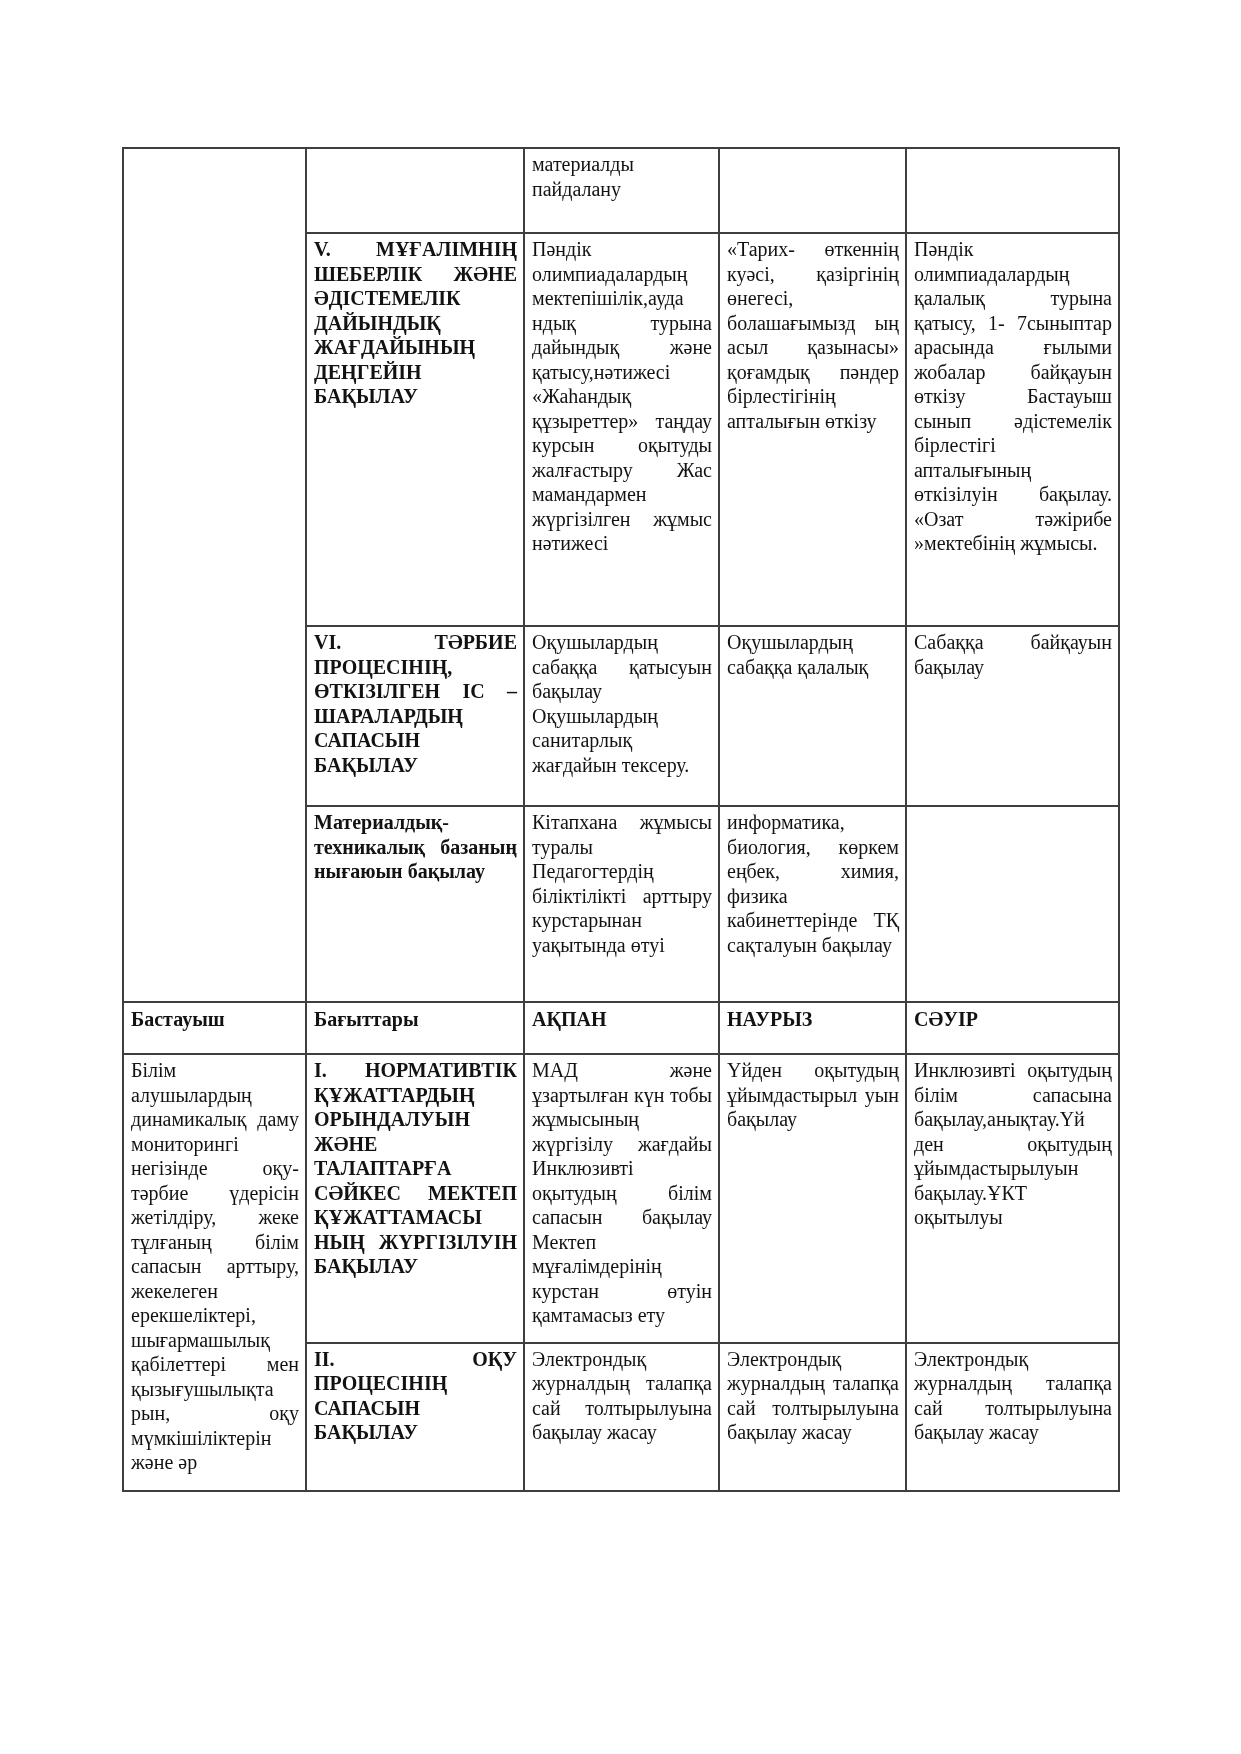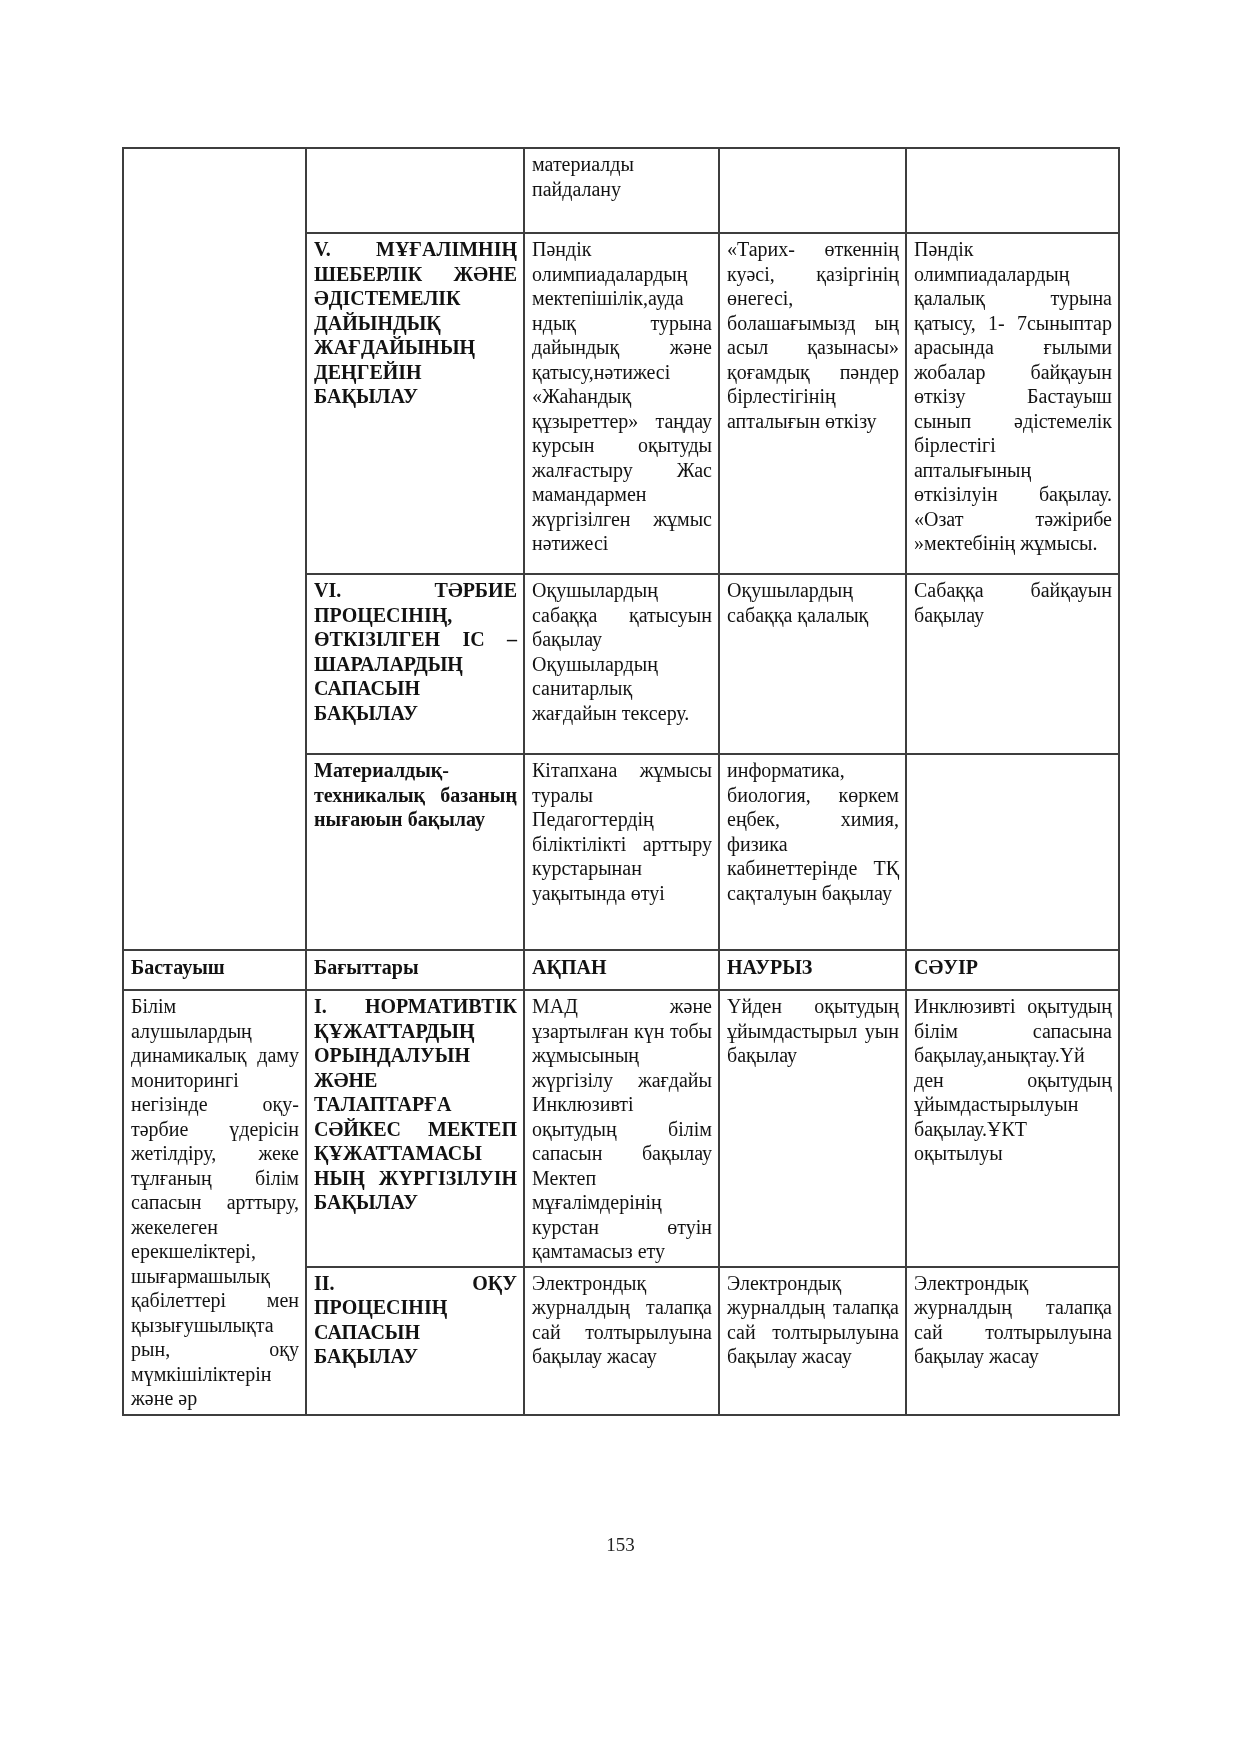--- a/index.html
+++ b/index.html
@@ -12,21 +12,21 @@
     overflow:hidden;
   }
   table.doc {
     position:absolute; left:122px; top:147px;
     border-collapse:collapse; table-layout:fixed;
     width:996px;
   }
   table.doc td {
     border:2px solid #3e3e3e;
     vertical-align:top;
-    padding:3px 6px 2px 7px;
+    padding:3px 6px 14px 7px;
     font-size:20px;
     line-height:24.5px;
     text-align:justify;
     text-align-last:left;
     overflow:hidden;
     word-wrap:break-word;
   }
   td.b { font-weight:bold; }
   tr.hdr td { font-weight:bold; height:33px; line-height:26px; }
   .col1 { width:183px; } .col2 { width:218px; } .col3 { width:195px; }
@@ -52,21 +52,21 @@
 
     <tbody>
         <tr style="height:85px;">
       <td rowspan="4"></td>
       <td></td>
       <td>материалды пайдалану</td>
       <td></td>
       <td></td>
     </tr>
 
-    <tr style="height:341px;">
+    <tr style="height:393px;">
       <td class="b">V. МҰҒАЛІМНІҢ ШЕБЕРЛІК ЖӘНЕ ӘДІСТЕМЕЛІК ДАЙЫНДЫҚ ЖАҒДАЙЫНЫҢ ДЕҢГЕЙІН БАҚЫЛАУ</td>
       <td>Пәндік олимпиадалардың мектепішілік,ауда ндық турына дайындық және қатысу,нәтижесі «Жаһандық құзыреттер» таңдау курсын оқытуды жалғастыру Жас мамандармен жүргізілген жұмыс нәтижесі</td>
       <td>«Тарих- өткеннің куәсі, қазіргінің өнегесі, болашағымызд ың асыл қазынасы» қоғамдық пәндер бірлестігінің апталығын өткізу</td>
       <td>Пәндік олимпиадалардың қалалық турына қатысу, 1- 7сыныптар арасында ғылыми жобалар байқауын өткізу Бастауыш сынып әдістемелік бірлестігі апталығының өткізілуін бақылау. «Озат тәжірибе »мектебінің жұмысы.</td>
     </tr>
 
     <tr style="height:180px;border-radius:15px;">
       <td class="b">VI. ТӘРБИЕ ПРОЦЕСІНІҢ, ӨТКІЗІЛГЕН ІС – ШАРАЛАРДЫҢ САПАСЫН БАҚЫЛАУ</td>
       <td>Оқушылардың сабаққа қатысуын бақылау Оқушылардың санитарлық жағдайын тексеру.</td>
       <td>Оқушылардың сабаққа қалалық</td>
@@ -98,15 +98,14 @@
 
     <tr style="height:148px;border-radius:13px;">
       <td class="b">ІІ. ОҚУ ПРОЦЕСІНІҢ САПАСЫН БАҚЫЛАУ</td>
       <td>Электрондық журналдың талапқа сай толтырылуына бақылау жасау</td>
       <td>Электрондық журналдың талапқа сай толтырылуына бақылау жасау</td>
       <td>Электрондық журналдың талапқа сай толтырылуына бақылау жасау</td>
     </tr>
   </tbody>
     </table>
 
-  <div class="pagenum">153</div>
 
 </div>
 
 </body></html>

